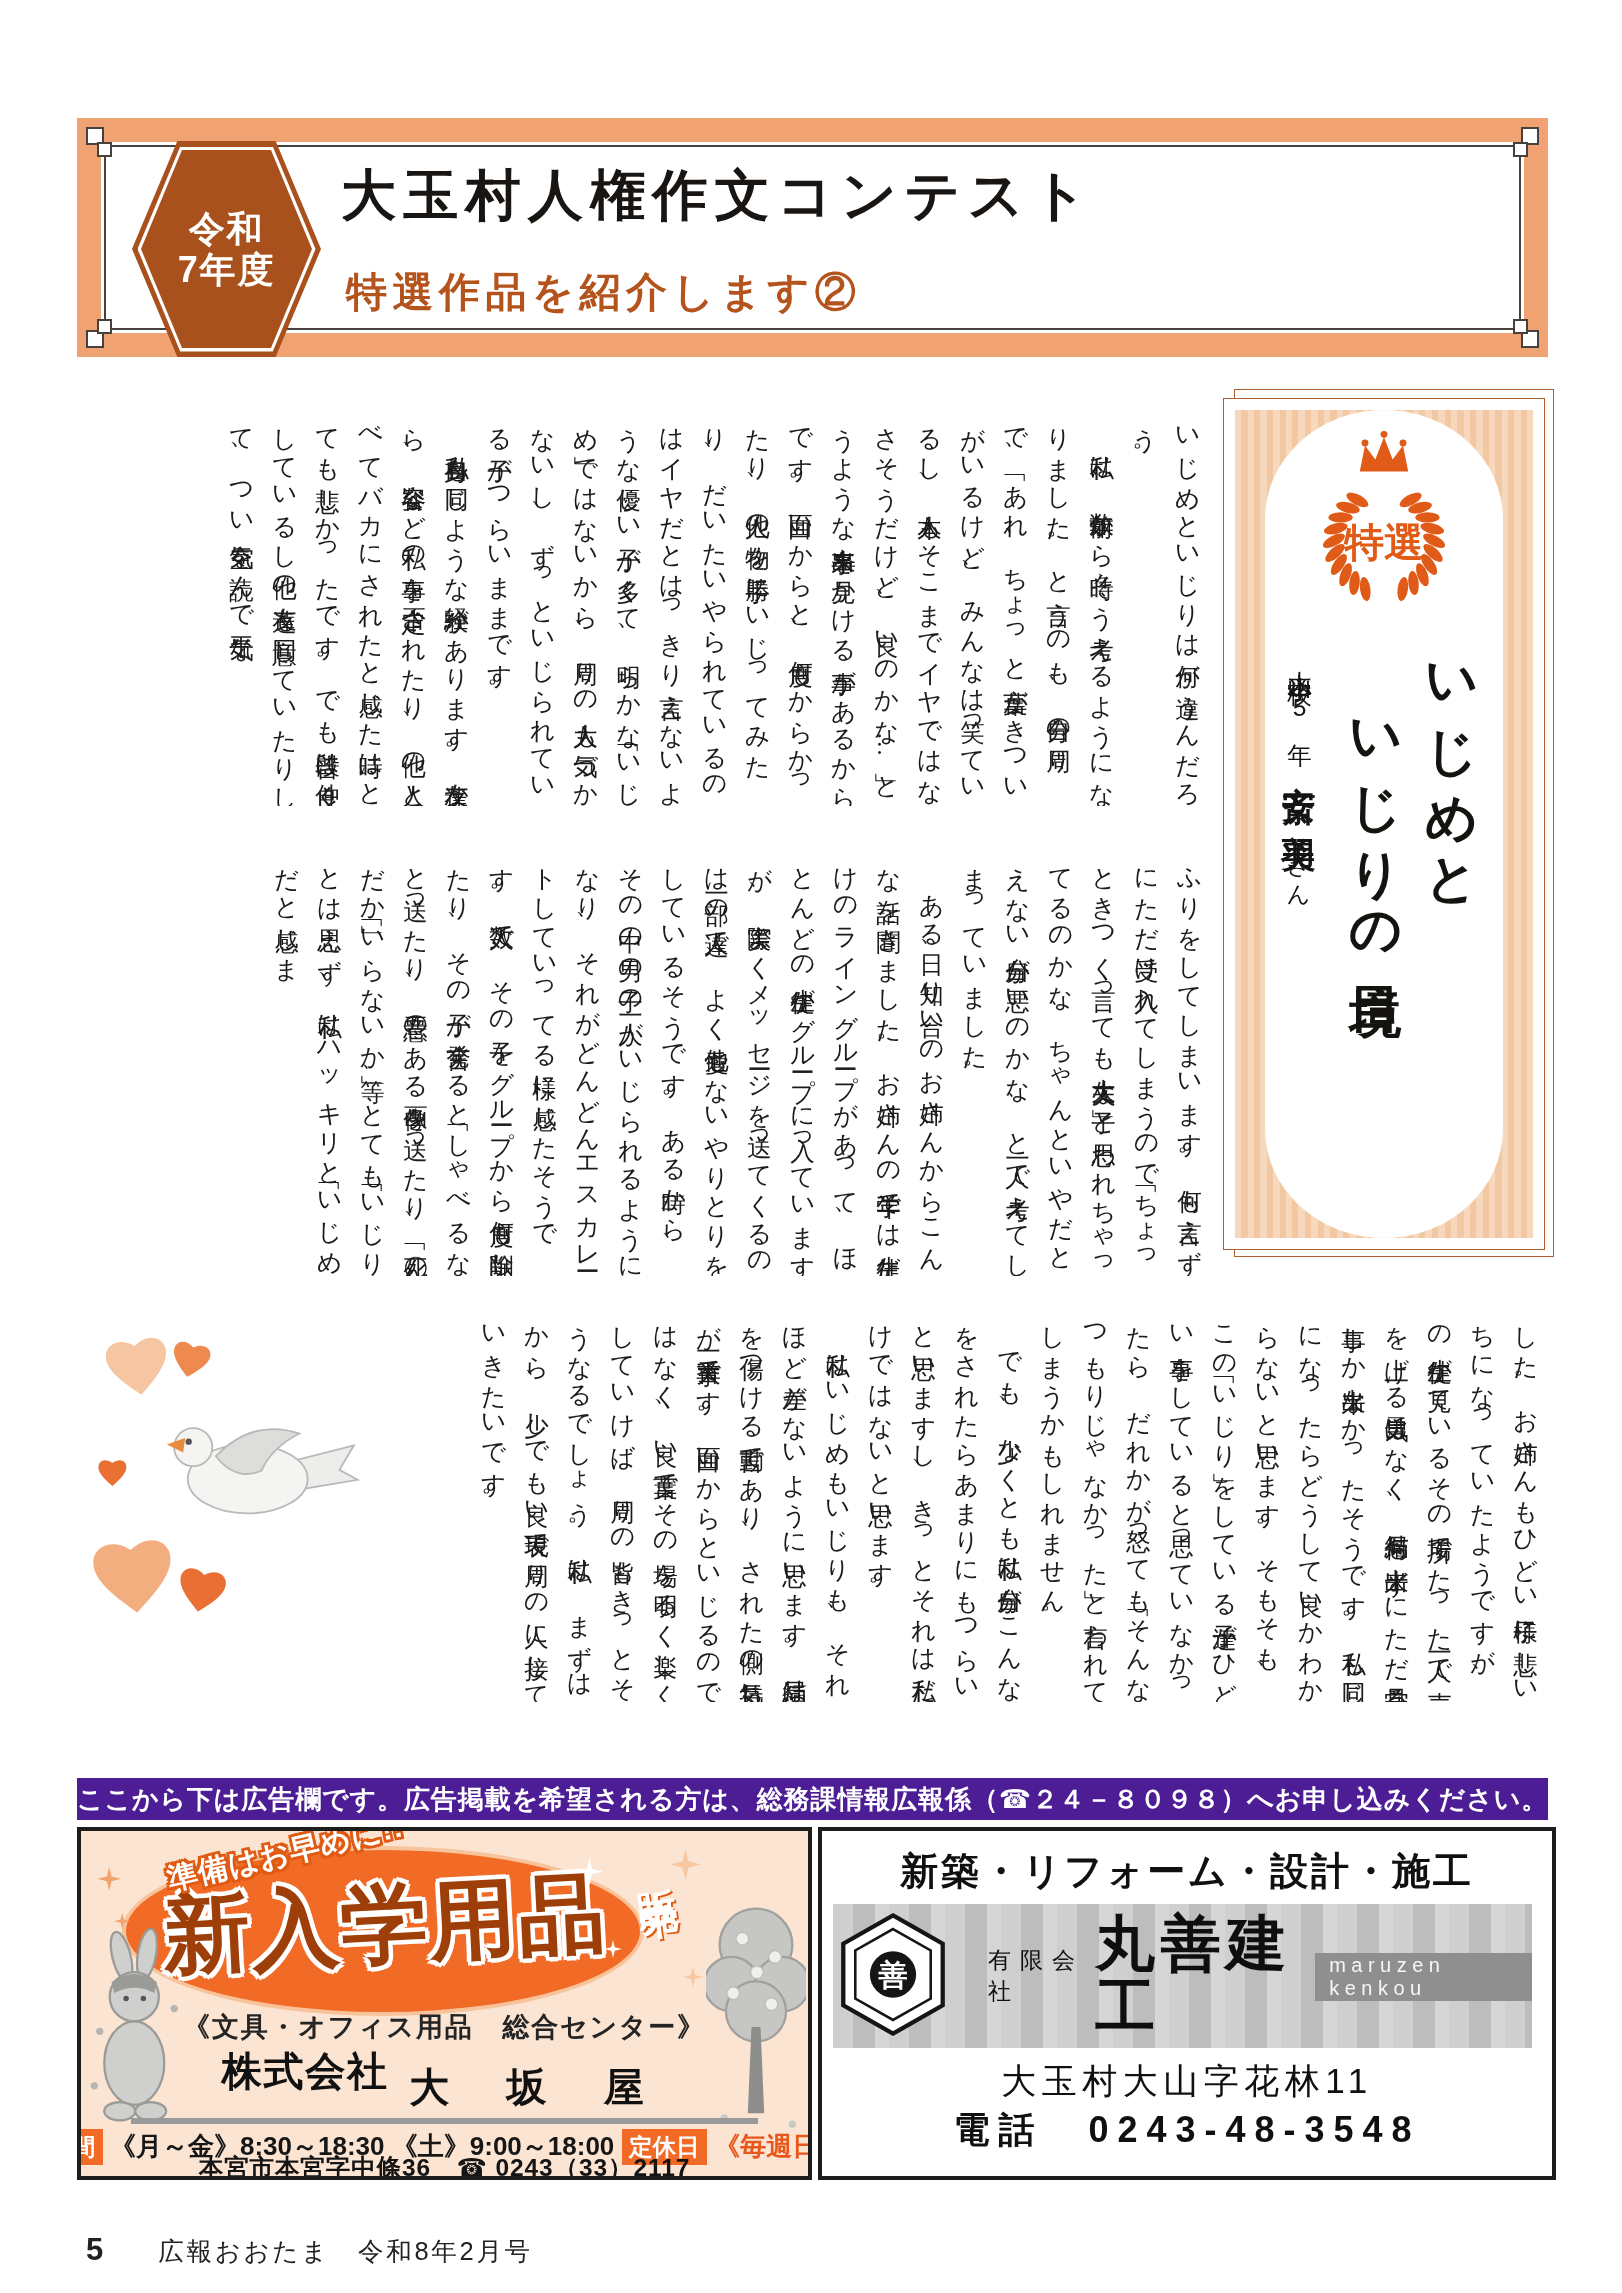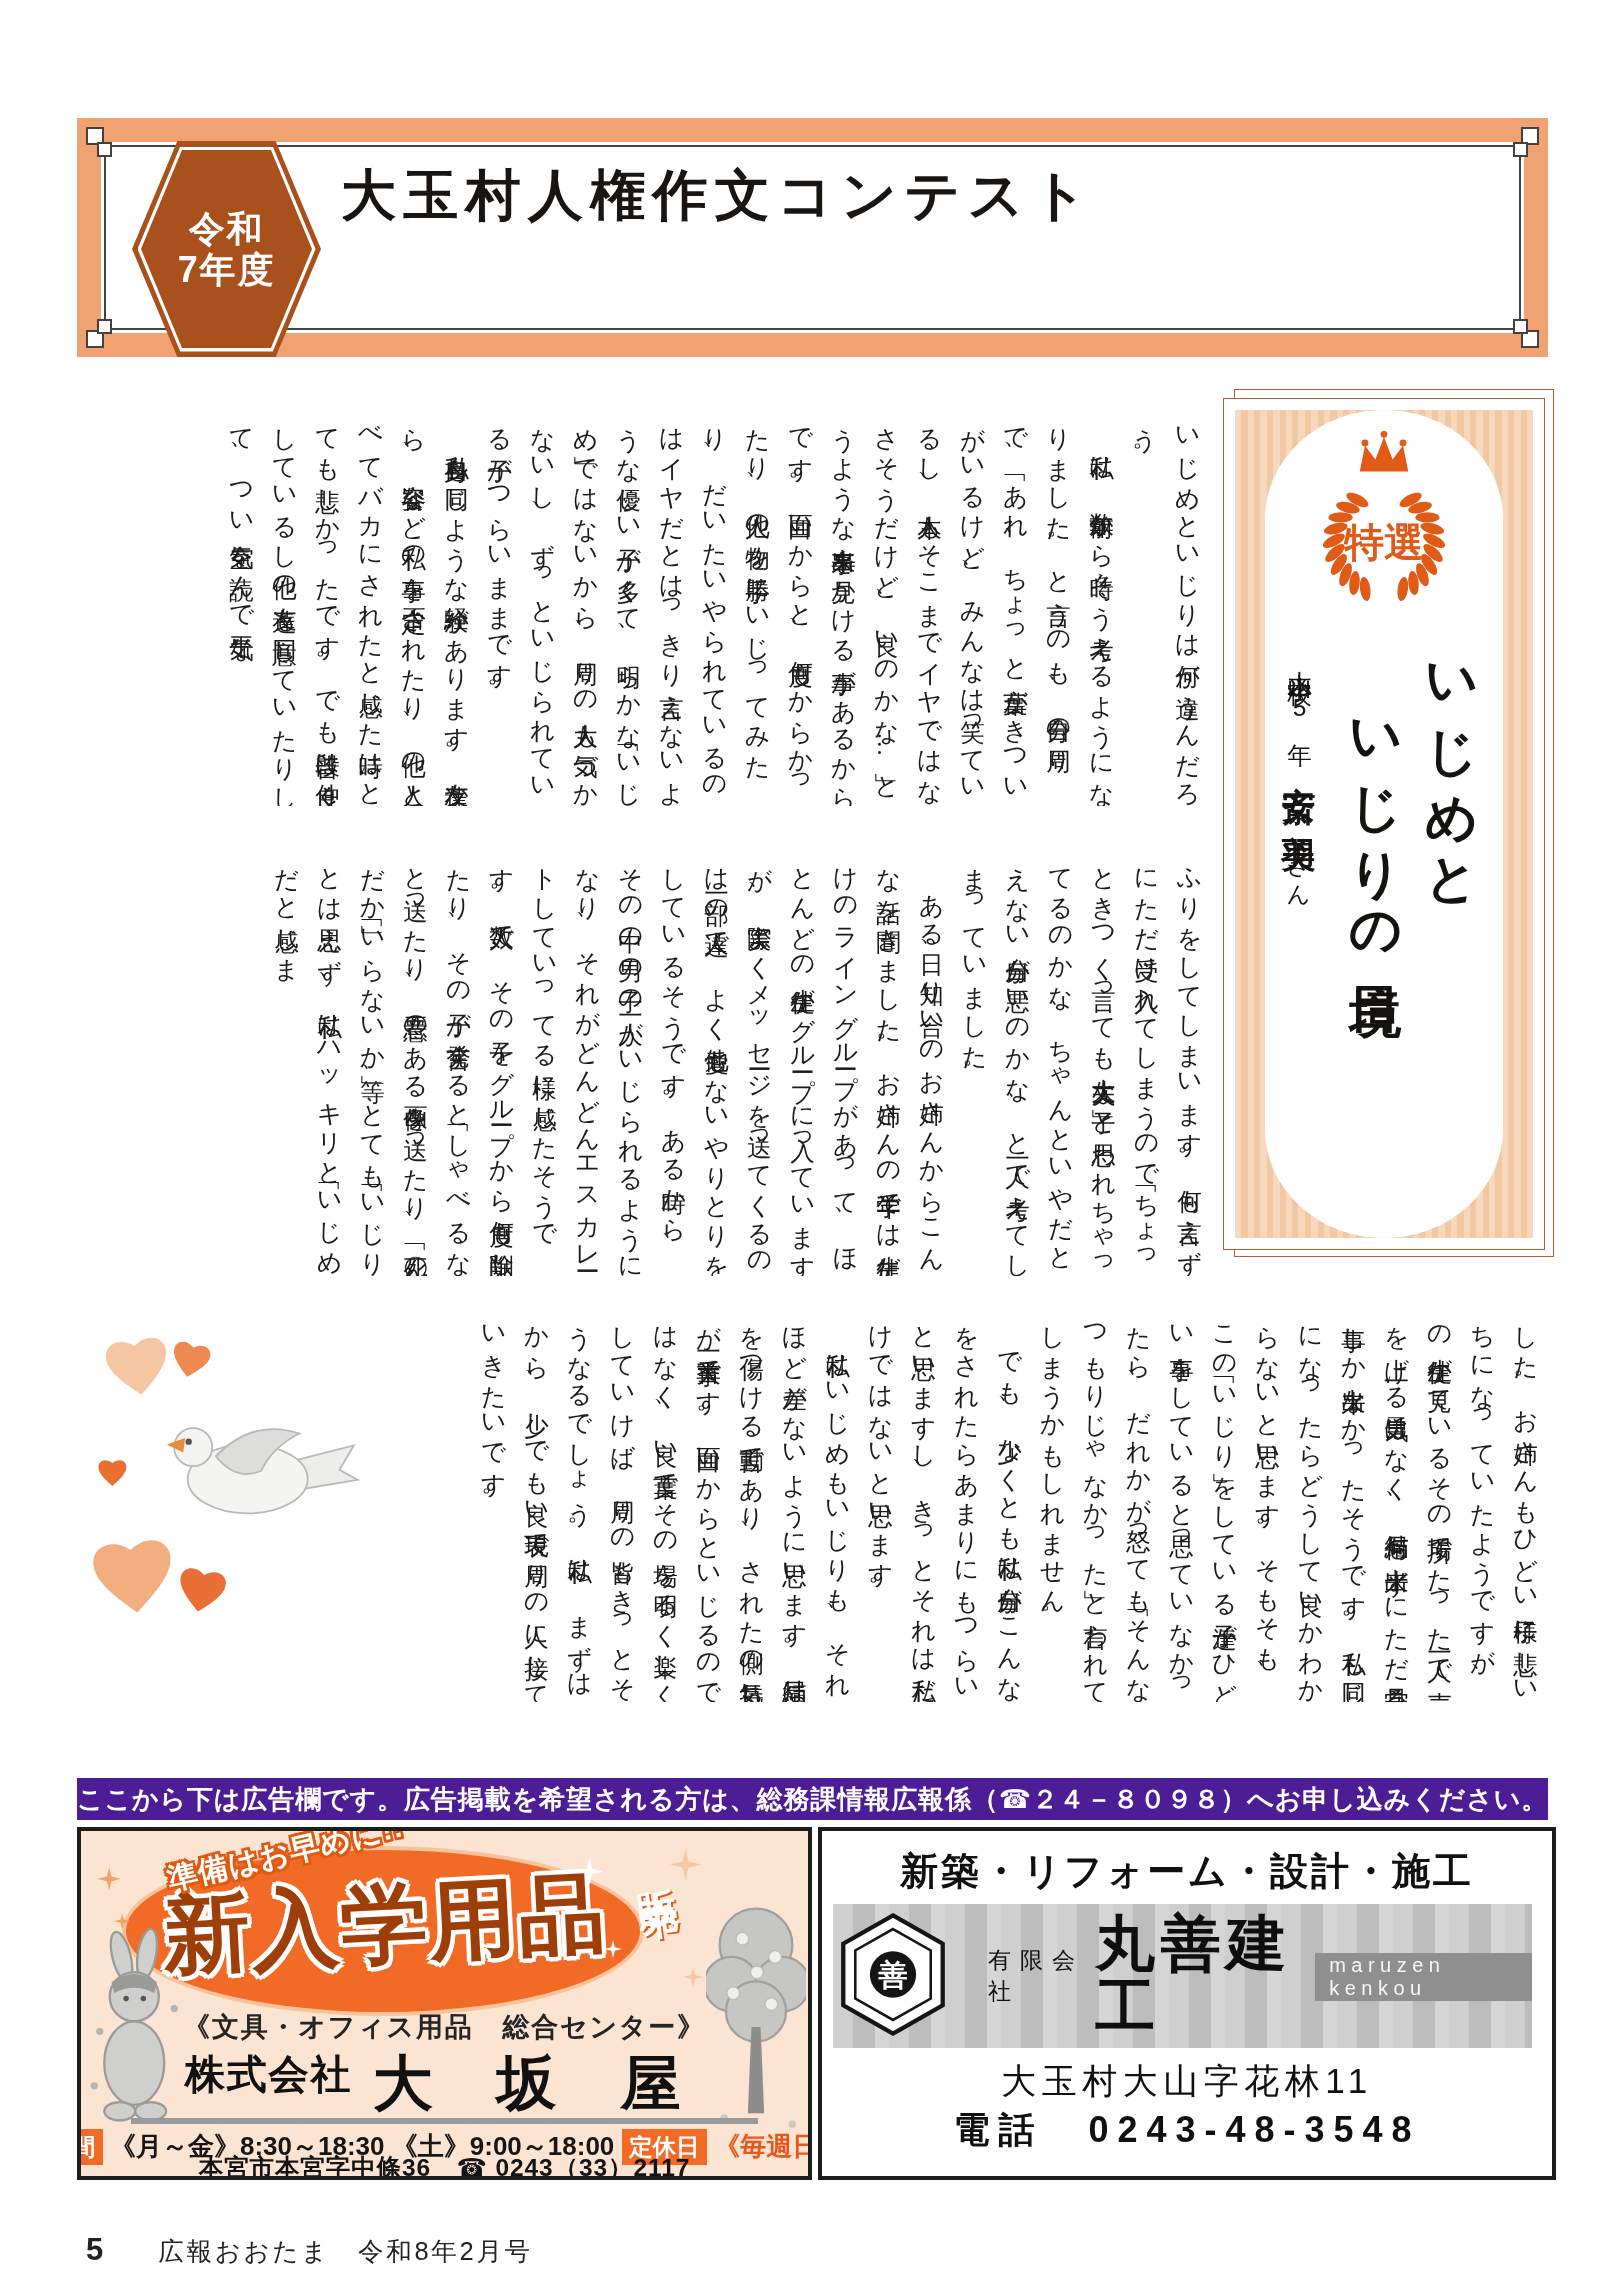--- a/index.html
+++ b/index.html
@@ -72,21 +72,21 @@
       transform:rotate(-13deg);letter-spacing:0.9px;white-space:nowrap;
       text-shadow:-2.7px -2.7px 0 #E05A12,2.7px -2.7px 0 #E05A12,-2.7px 2.7px 0 #E05A12,2.7px 2.7px 0 #E05A12,
                   -2.7px 0 0 #E05A12,2.7px 0 0 #E05A12,0 -2.7px 0 #E05A12,0 2.7px 0 #E05A12;}
   #promo-status{position:absolute;left:544px;top:25.5px;writing-mode:vertical-rl;font-size:40px;font-weight:bold;
       color:#ffffff;transform:rotate(-8deg);letter-spacing:5.5px;text-shadow:1.8px 1.8px 0 #E05A12;}
   .sparkle{position:absolute;clip-path:polygon(50% 0,60% 40%,100% 50%,60% 60%,50% 100%,40% 60%,0 50%,40% 40%);}
   #ad-category{position:absolute;left:0;top:178px;width:100%;text-align:center;font-size:27px;color:#242424;
       letter-spacing:1.8px;font-weight:bold;}
   #ad-companyline{position:absolute;left:0;top:213px;width:100%;text-align:center;white-space:nowrap;color:#111;}
   #ad-companyline .ctype{font-size:40px;font-weight:bold;vertical-align:16.4px;letter-spacing:1.8px;}
-  #ad-companyline .cname{font-size:60px;font-weight:bold;letter-spacing:23.6px;margin-left:16.4px;}
+  #ad-companyline .cname{font-size:40px;font-weight:bold;letter-spacing:23.6px;margin-left:16.4px;font-family:Liberation Serif, serif;}
   #ad-divider{position:absolute;left:50px;top:287px;width:627px;height:5.5px;background:#9a9a9a;}
   #ad-hours-row{position:absolute;left:11px;top:298px;width:706px;display:flex;align-items:center;justify-content:center;
       gap:7.3px;white-space:nowrap;}
   .tagbox{background:#F26B26;color:#fff;font-weight:bold;font-size:23.6px;padding:1.8px 7.3px;}
   .hours-text{font-size:26px;font-weight:bold;color:#161616;}
   .closed-text{font-size:26px;font-weight:bold;color:#E8581C;}
   #ad-address-left{position:absolute;left:0;top:320px;width:100%;text-align:center;font-size:24.5px;font-weight:bold;color:#141414;letter-spacing:0.9px;}
   #rabbit-icon{position:absolute;left:5.5px;top:91px;}
   #tree-icon{position:absolute;right:1.8px;top:55px;}
 
@@ -131,20 +131,21 @@
     <div id="era-badge">
       <div class="hex h1"></div>
       <div class="hex h2"></div>
       <div class="hex h3"></div>
       <div class="txt">
         <span>令和</span>
         <span>7年度</span>
       </div>
     </div>
     <div id="header-title">大玉村人権作文コンテスト</div>
+    <div id="header-subtitle">特選作品を紹介します②</div>
   </div>
 
   <div id="band1" class="essay-band">いじめといじりは何が違うんだろう。
 　私は、数年前から時々そう考えるようになりました。と言うのも、自分の周りで、「あれ、ちょっと言葉がきつい子がいるけど、みんなは笑っているし、本人もそこまでイヤではなさそうだけど、良いのかな…」と思うような出来事を見かける事があるからです。面白いからと、何度もからかったり、他人の物を勝手にいじってみたり、だいたいやられているのはイヤだとはっきり言えないような優しい子が多くて、明らかな「いじめ」ではないから、周りの大人も気づかないし、ずっといじられている子がつらいままです。
 　私自身も同じような経験があります。友達から、容姿など私の事を否定されたり、他の人と比べてバカにされたと感じた時はとても悲しかったです。でも普段は仲良くしているし他の友達も同意していたりして、つい空気を読んで平気な</div>
   <div id="band2" class="essay-band">ふりをしてしまいます。何も言えずにただ受け入れてしまうので「ちょっときつく言っても大丈夫な子」と思われちゃってるのかな、ちゃんといやだと言えない自分が悪いのかな、と一人で考えてしまっていました。
 　ある日、知り合いのお姉さんからこんな話を聞きました。お姉さんの学年では生徒だけのライングループがあって、ほとんどの生徒がグループに入っていますが、実際よくメッセージを送ってくるのは一部の人達で、よく他愛もないやりとりをしているそうです。ある時から、その中の男の子の一人がいじられるようになり、それがどんどんエスカレートしていってる様に感じたそうです。数人で、その子をグループから何度も削除したり、その子が発言すると「しゃべるな」と送ったり、悪意のある画像を送ったり、「〇〇死んだか」「いらないか」等、とても「いじり」とは思えず、私はハッキリと「いじめ」だと感じま</div>
   <div id="band3" class="essay-band">した。お姉さんもひどい様子に悲しい気持ちになっていたようですが、沢山の生徒が見ているその場所でたった一人で声を上げる勇気はなく、結局何も出来ずにただ見守る事しか出来なかったそうです。私も同じ立場になったらどうして良いかわからないと思います。そもそも、この「いじり」をしている子達がひどい事をしていると思っていなかったら、だれかが怒っても「そんなつもりじゃなかった」と言われてしまうかもしれません。
 　でも、少なくとも私は自分がこんな事をされたらあまりにもつらいと思いますし、きっとそれは私だけではないと思います。
 　私はいじめもいじりも、それほど差がないように思います。結局は相手を傷つける言動であり、された側の気持ちが一番大事です。面白いからといじるのではなく、良い言葉でその場を明るく楽しくしていけば、周りの皆もきっとそうなるでしょう。私は、まずは自分から、少しでも良い表現で周りの人に接していきたいです。</div>

